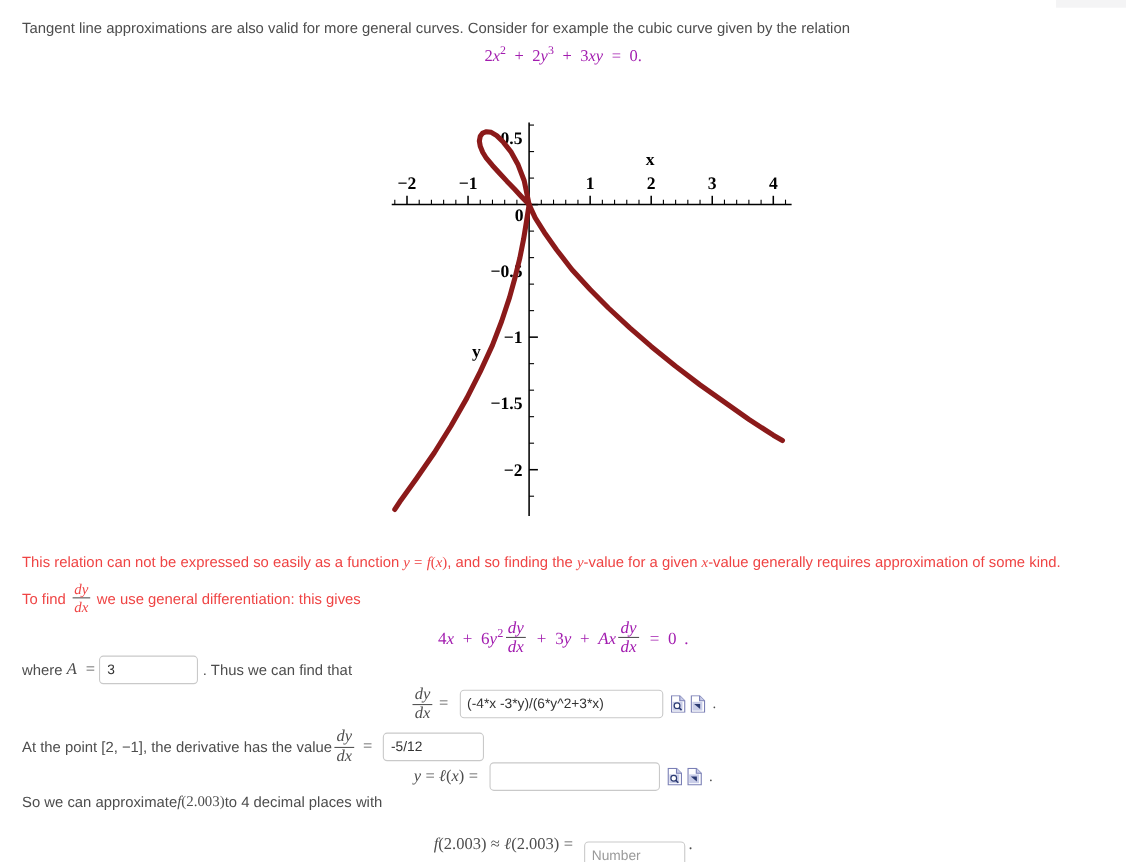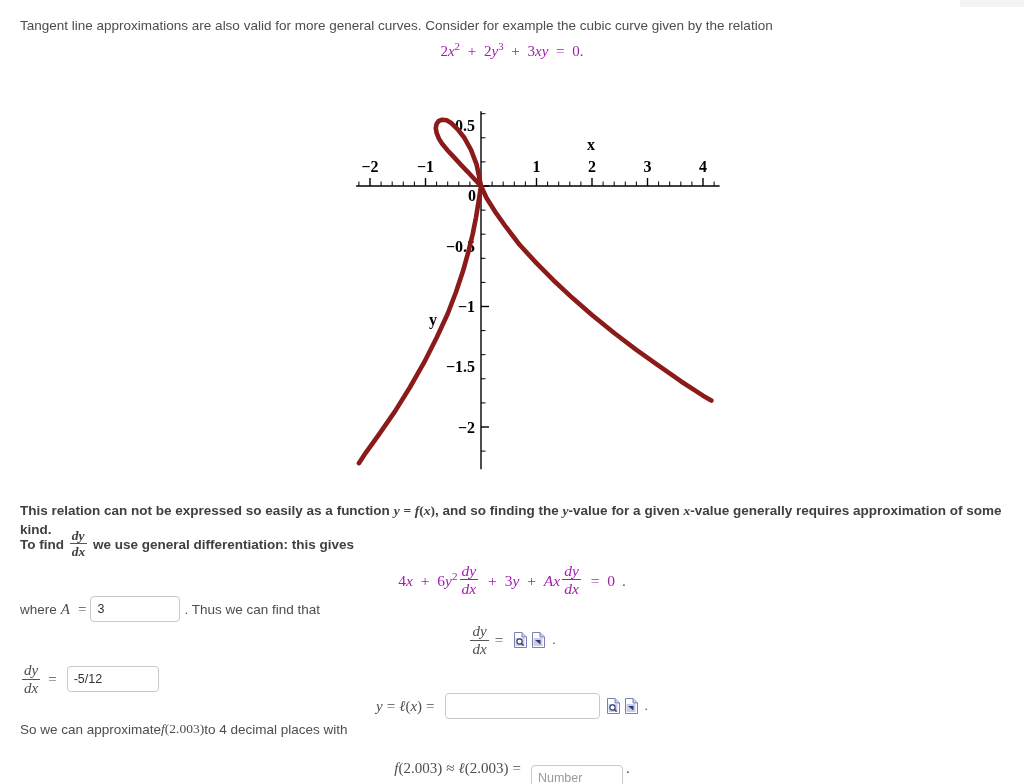--- a/index.html
+++ b/index.html
@@ -86,23 +86,22 @@
     left: 350px;
     top: 100px;
     width: 380px;
     height: 370px;
   }
   .graph-wrap svg { display: block; }
 
   
   .para {
     position: absolute;
-    color: #404040;
+    color: #ef4444;
     line-height: 1.4;
-    font-weight: bold;
   }
   .para-relation { left: 20px; top: 502px; width: 990px; }
   .para-tofind   { left: 20px; top: 528px; width: 600px; }
 
   .eq-implicit {
     top: 562px;
     font-size: 15.5px;
   }
 
   .row {
@@ -296,20 +295,21 @@
     <input class="inp-A" type="text" value="3" placeholder="" style="">
     <span>. Thus we can find that</span>
   </div>
 
   <div class="row-center row-dydx">
     <span class="frac" style="font-size:15px">
       <span class="num">dy</span>
       <span class="den">dx</span>
     </span>
     <span class="mo lead-gap tail-gap" style="font-size:15px">=</span>
+    <input class="inp-dydx" type="text" value="(-4*x -3*y)/(6*y^2+3*x)" placeholder="" style="">
     <span class="icon-pair">
       <span class="mini-icon">
         <svg viewBox="0 0 15 16" width="15" height="16">
           <path d="M1.5 0.5 H9 L13.5 5 V15.5 H1.5 Z" fill="#ffffff" stroke="#7a7fb5" stroke-width="1"></path>
           <path d="M9 0.5 V5 H13.5" fill="#c9cde8" stroke="#7a7fb5" stroke-width="1"></path>
           <rect x="2.5" y="6" width="9" height="8" fill="#c9cde8"></rect>
           <circle cx="6.5" cy="9.5" r="2.6" fill="#ffffff" stroke="#2c3b72" stroke-width="1.1"></circle>
           <line x1="8.4" y1="11.4" x2="10.6" y2="13.6" stroke="#2c3b72" stroke-width="1.4"></line>
         </svg>
       </span>
@@ -319,20 +319,21 @@
           <path d="M9 0.5 V5 H13.5" fill="#c9cde8" stroke="#7a7fb5" stroke-width="1"></path>
           <rect x="2.5" y="6" width="9" height="8" fill="#c9cde8"></rect>
           <path d="M4 8 L9.5 8 L9.5 12.5 Z" fill="#2c3b72"></path>
         </svg>
       </span>
       <span class="trailing-dot">.</span>
     </span>
   </div>
 
   <div class="row row-point">
+    <span>At the point [2, −1], the derivative has the value</span>
     <span class="frac lead-gap" style="font-size:15px">
       <span class="num">dy</span>
       <span class="den">dx</span>
     </span>
     <span class="mo lead-gap tail-gap" style="font-size:15px">=</span>
     <input class="inp-deriv" type="text" value="-5/12" placeholder="" style="">
   </div>
 
   <div class="row-center row-tanline">
     <span class="mi" style="font-size:15px">y</span>

